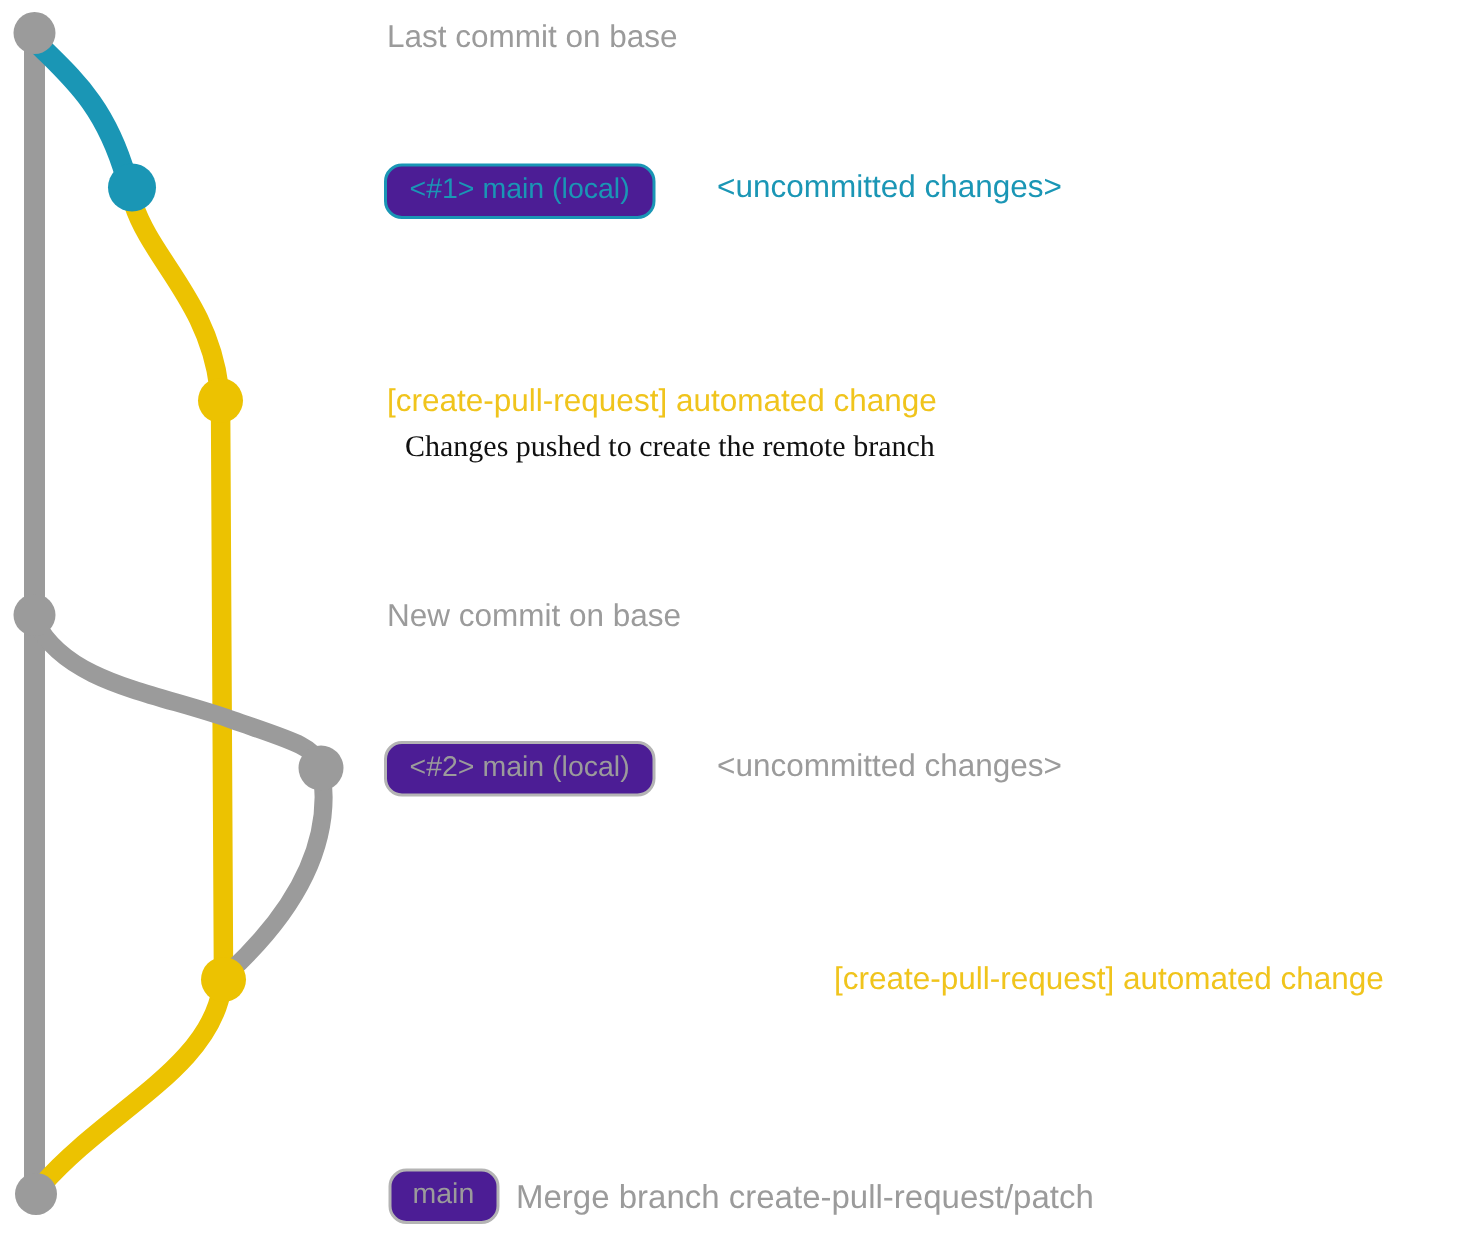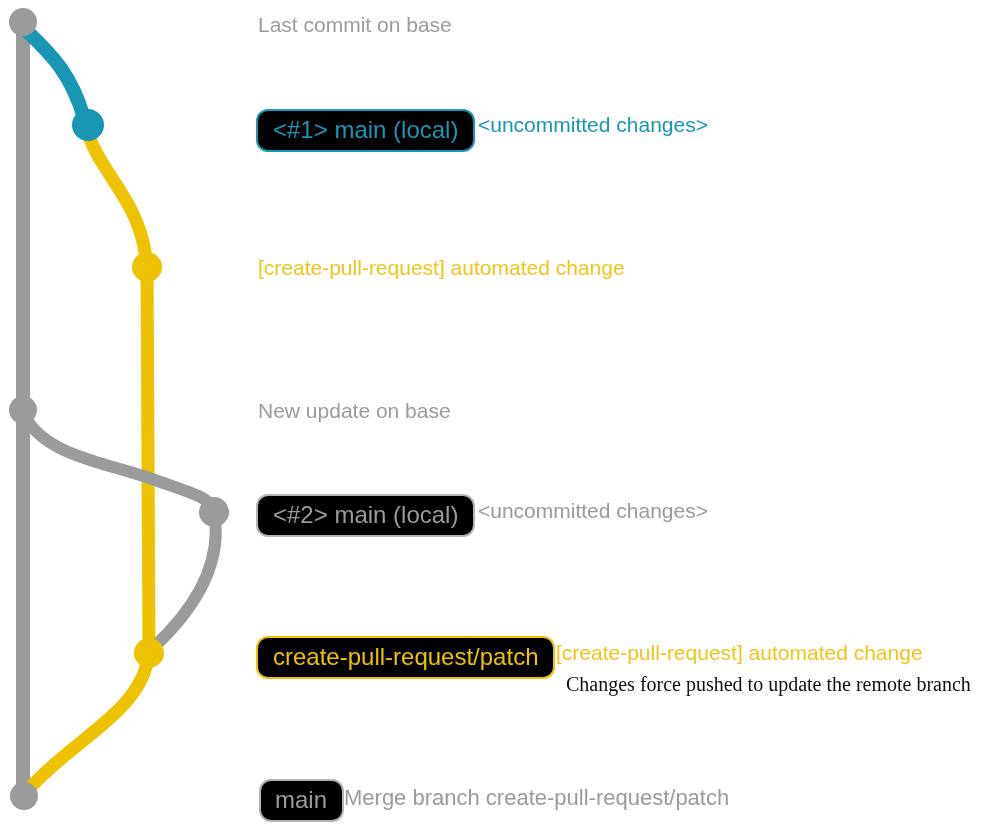--- a/index.html
+++ b/index.html
@@ -26,22 +26,22 @@
   .desc{
     position:absolute;white-space:nowrap;
     font-family:"Liberation Serif", serif;
     font-size:20px;color:var(--desc);
   }
   .badge{
     position:absolute;white-space:nowrap;
     display:inline-block;
     border-radius:12px;
     padding:5px 15px 6px 15px;
-    font-size:24px;
-    background:#000000;
+    font-size:19px;
+    background:#4c1d95;
     text-align:right;
   }
   .badge-blue{border:2px solid var(--blue);color:var(--blue);}
   .badge-gray{border:2px solid var(--gray_border);color:var(--gray);}
   .badge-yellow{border:2px solid var(--yellow);color:var(--yellow);}
 </style>
 </head>
 <body>
 
 <div id="canvas">
@@ -70,26 +70,25 @@
     <circle class="dot-yellow" cx="149" cy="653" r="15"></circle>
     <circle class="dot-gray" cx="24" cy="796" r="14"></circle>
   </svg>
 
   <div class="lbl lbl-gray" style="left:258px;top:13px;">Last commit on base</div>
 
   <div class="badge badge-blue" style="left:256px;top:109px;">&lt;#1&gt; main (local)</div>
   <div class="lbl lbl-blue" style="left:478px;top:113px;">&lt;uncommitted changes&gt;</div>
 
   <div class="lbl lbl-yellow" style="left:258px;top:256px;">[create-pull-request] automated change</div>
+  <div class="desc" style="left:270px;top:287px;">Changes pushed to create the remote branch</div>
 
-  <div class="lbl lbl-gray" style="left:258px;top:399px;">New update on base</div>
+  <div class="lbl lbl-gray" style="left:258px;top:399px;">New commit on base</div>
 
   <div class="badge badge-gray" style="left:256px;top:494px;">&lt;#2&gt; main (local)</div>
   <div class="lbl lbl-gray" style="left:478px;top:499px;">&lt;uncommitted changes&gt;</div>
 
-  <div class="badge badge-yellow" style="left:256px;top:636px;">create-pull-request/patch</div>
   <div class="lbl lbl-yellow" style="left:556px;top:641px;">[create-pull-request] automated change</div>
-  <div class="desc" style="left:566px;top:673px;">Changes force pushed to update the remote branch</div>
 
   <div class="badge badge-gray" style="left:259px;top:779px;padding-left:14px;">main</div>
   <div class="lbl lbl-gray" style="left:344px;top:785px;font-size:22px;">Merge branch create-pull-request/patch</div>
 
 </div>
 
 </body></html>

